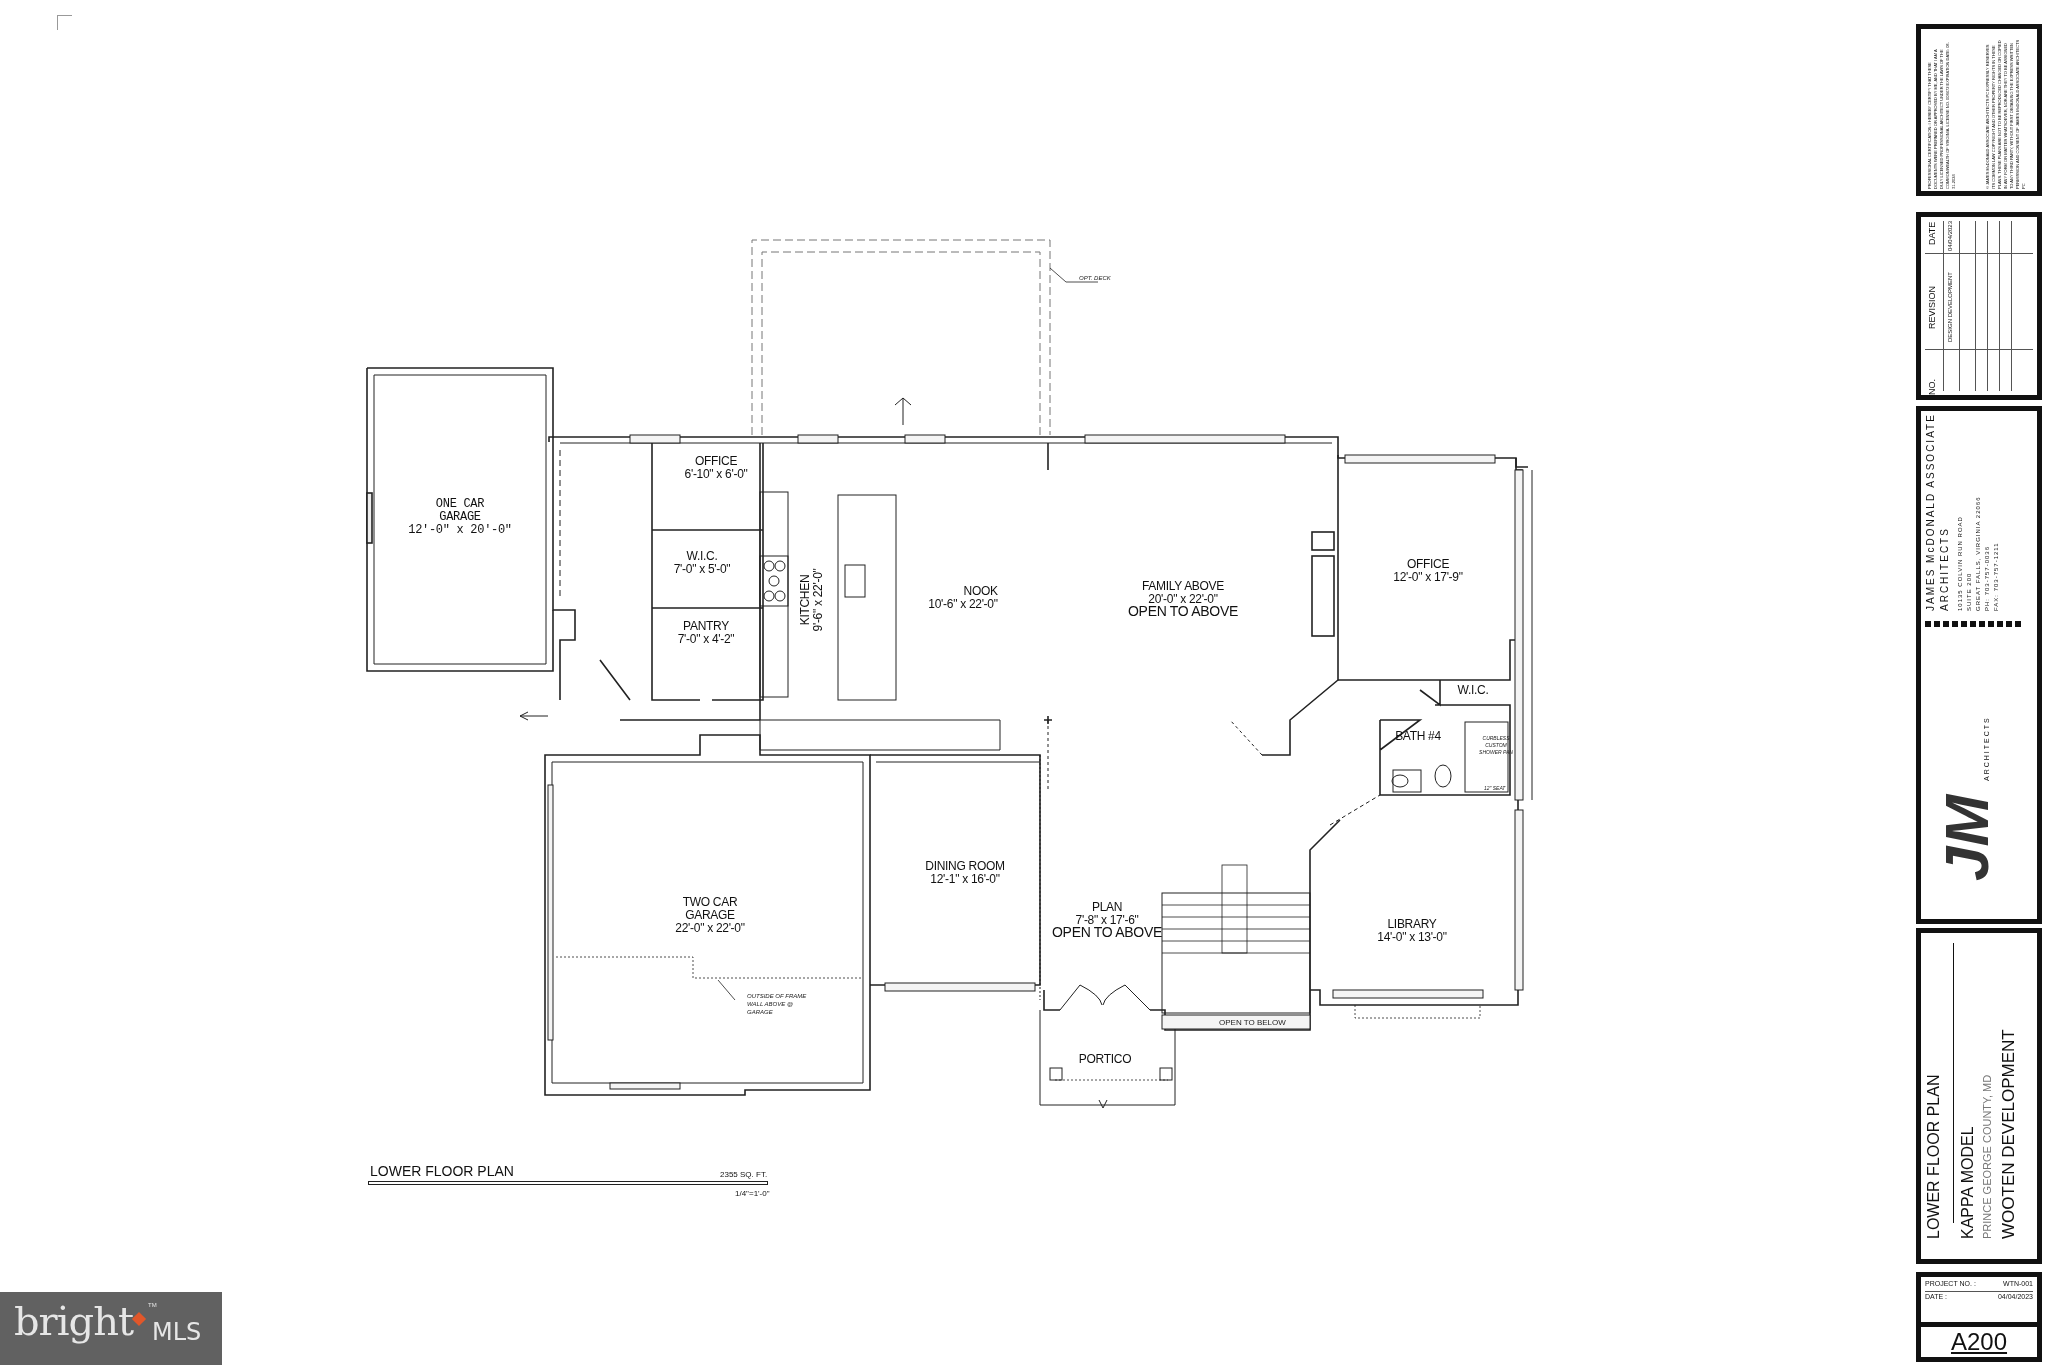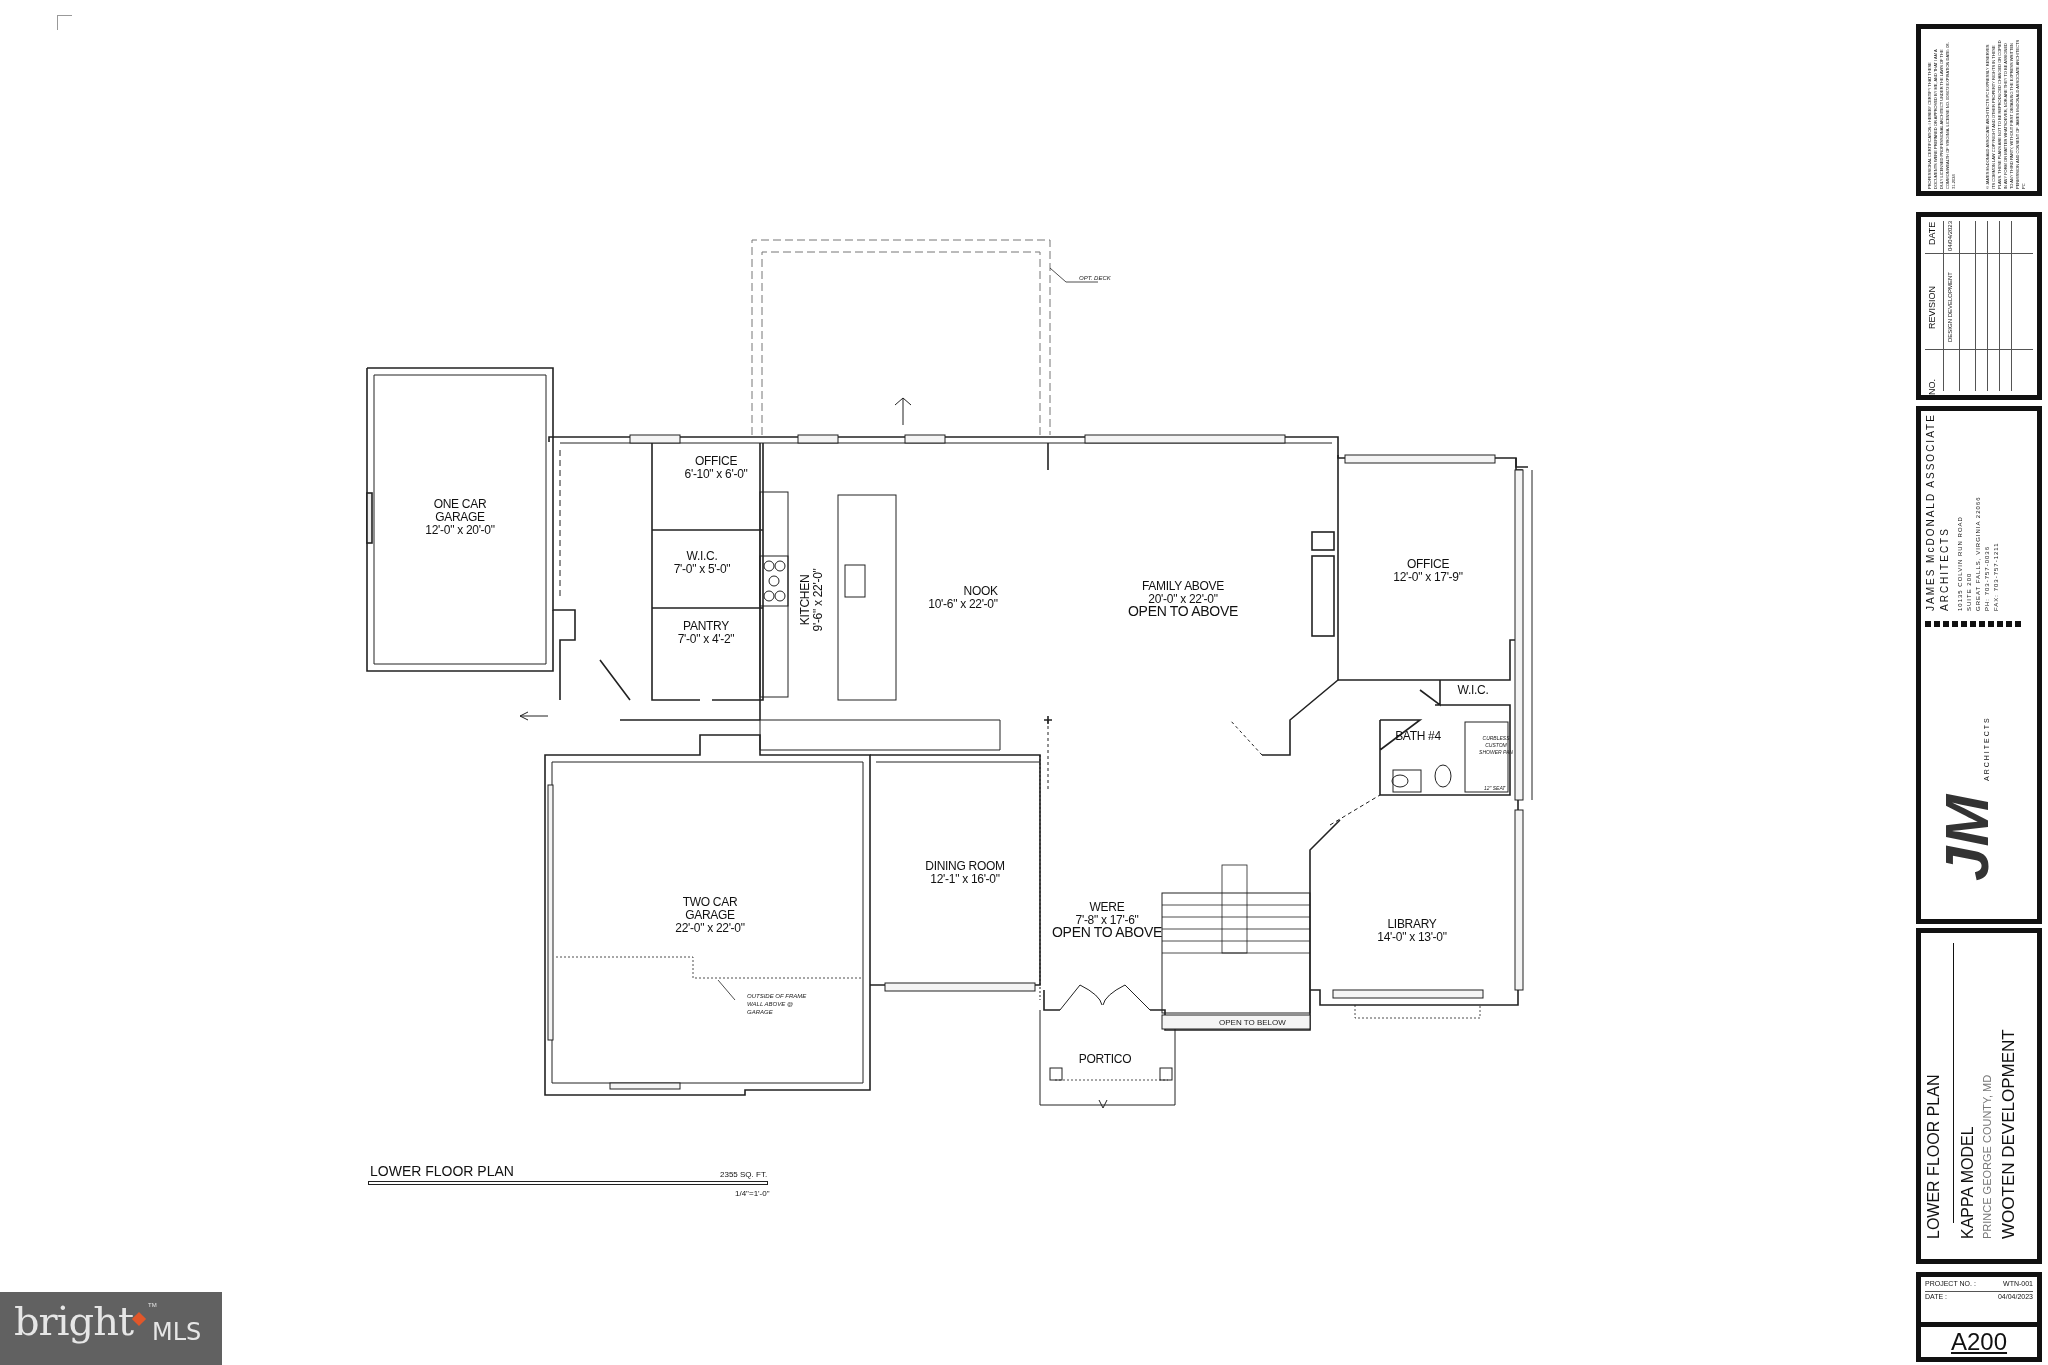--- a/index.html
+++ b/index.html
@@ -135,21 +135,21 @@
     <path d="M752 435 V240 H1050 V435" stroke-width="1" stroke-dasharray="8 4" stroke="#777"></path>
     <path d="M762 435 V252 H1040 V435" stroke-width="1" stroke-dasharray="8 4" stroke="#777"></path>
     <path d="M1050 268 L1066 282 H1098" stroke-width="0.8"></path>
 
     <path d="M895 405 L903 398 L911 405 M903 398 V425" stroke-width="1"></path>
     <path d="M1099 1100 L1103 1108 L1107 1100" stroke-width="1"></path>
     <path d="M528 712 L520 716 L528 720 M520 716 H548" stroke-width="1"></path>
   </g>
 </svg>
 
-<div class="room-label" style="left:460px;top:498px;">
+<div class="room-label" style="left:460px;top:498px;font-family:Liberation Mono, monospace;">
   <span class="nm">ONE CAR</span>
   <span class="nm">GARAGE</span>
   <span class="dim">12'-0" x 20'-0"</span>
 </div>
 <div class="room-label" style="left:716px;top:455px;">
   <span class="nm">OFFICE</span>
   <span class="dim">6'-10" x 6'-0"</span>
 </div>
 <div class="room-label" style="left:702px;top:550px;">
   <span class="nm">W.I.C.</span>
@@ -185,21 +185,21 @@
 <div class="room-label" style="left:710px;top:896px;">
   <span class="nm">TWO CAR</span>
   <span class="nm">GARAGE</span>
   <span class="dim">22'-0" x 22'-0"</span>
 </div>
 <div class="room-label" style="left:958px;top:860px;margin-left:7px;">
   <span class="nm">DINING ROOM</span>
   <span class="dim">12'-1" x 16'-0"</span>
 </div>
 <div class="room-label" style="left:1107px;top:901px;">
-  <span class="nm">WERE</span>
+  <span class="nm">PLAN</span>
   <span class="dim">7'-8" x 17'-6"</span>
   <span class="sub">OPEN TO ABOVE</span>
 </div>
 <div class="room-label" style="left:1412px;top:882px;margin-top:36px;">
   <span class="nm">LIBRARY</span>
   <span class="dim">14'-0" x 13'-0"</span>
 </div>
 <div class="room-label" style="left:1105px;top:1053px;">
   <span class="nm">PORTICO</span>
 </div>

